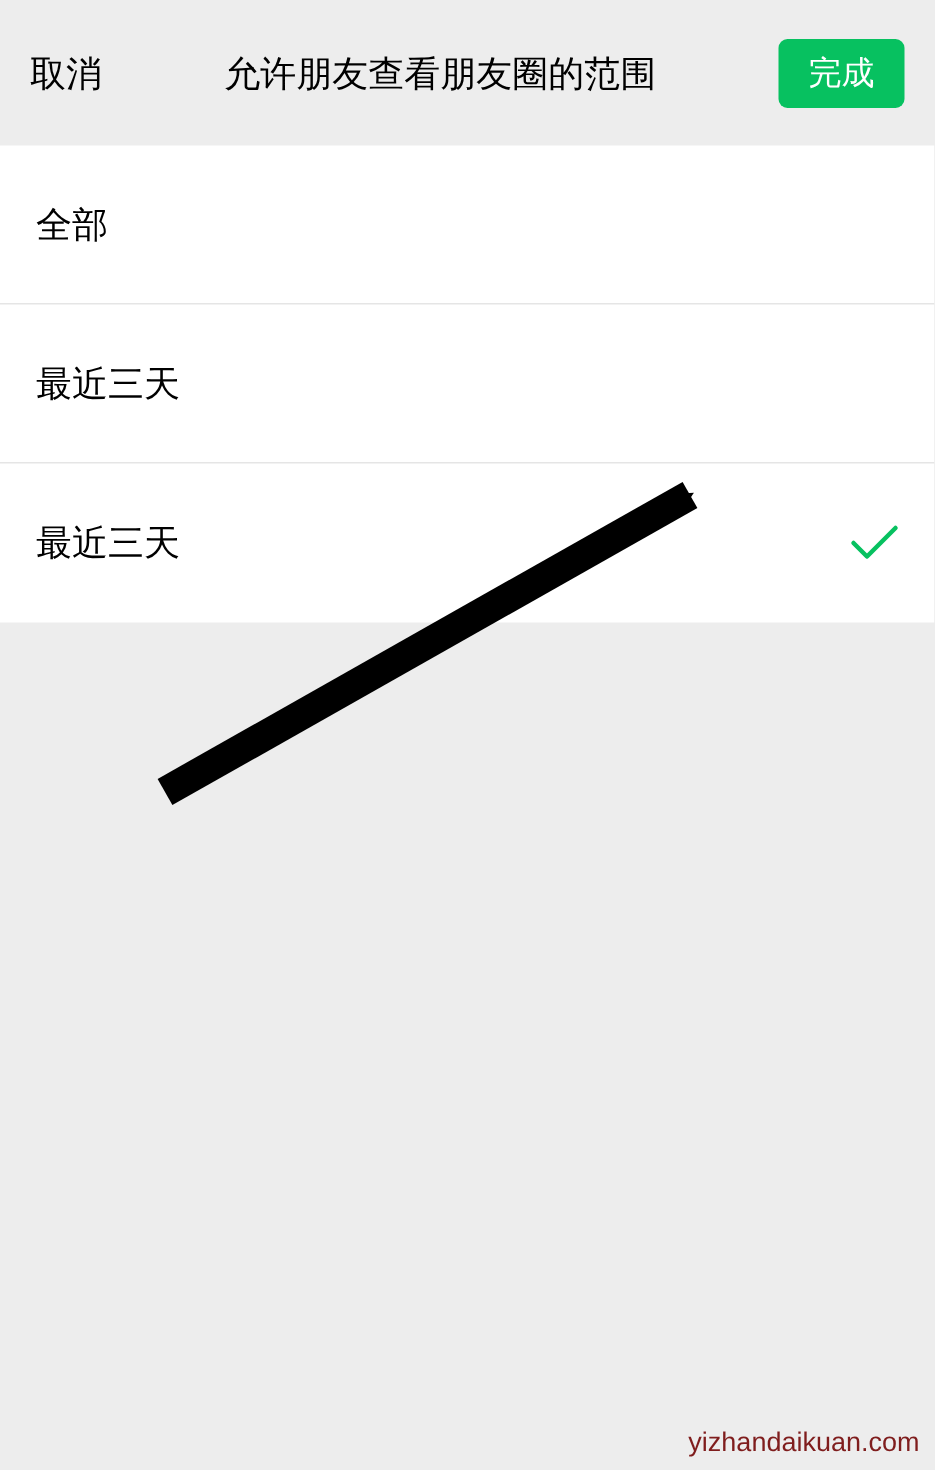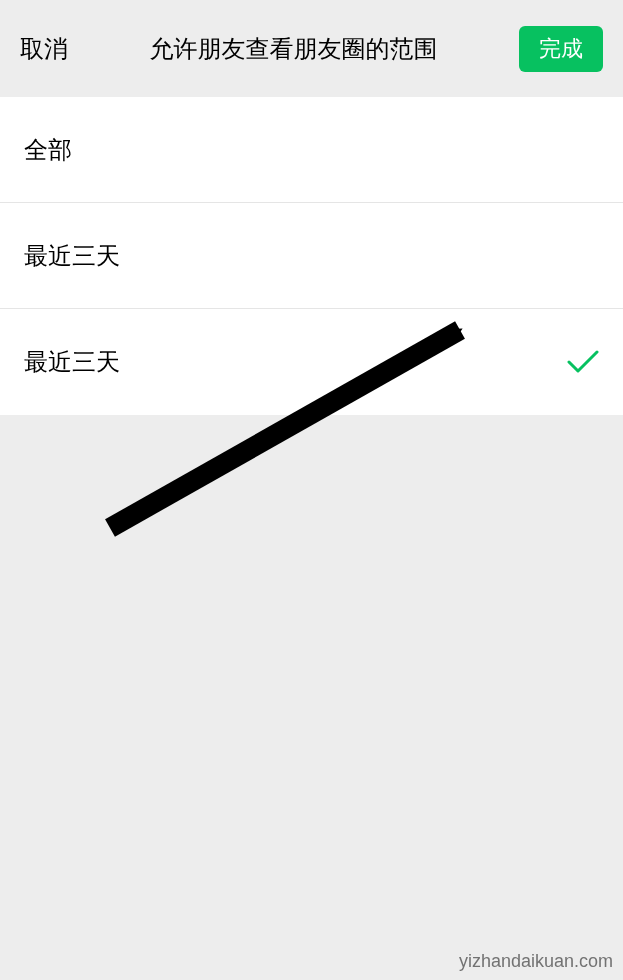--- a/index.html
+++ b/index.html
@@ -70,21 +70,21 @@
       position: absolute;
       top: 300px;
       left: 100px;
       pointer-events: none;
     }
     .watermark {
       position: absolute;
       bottom: 8px;
       right: 10px;
       font-size: 18px;
-      color: #737373;
+      color: #7f1d1d;
       font-family: Arial, sans-serif;
     }
     .blank-area {
       background: #ededed;
     }
   </style>
 </head>
 <body>
 
 <div class="header">

